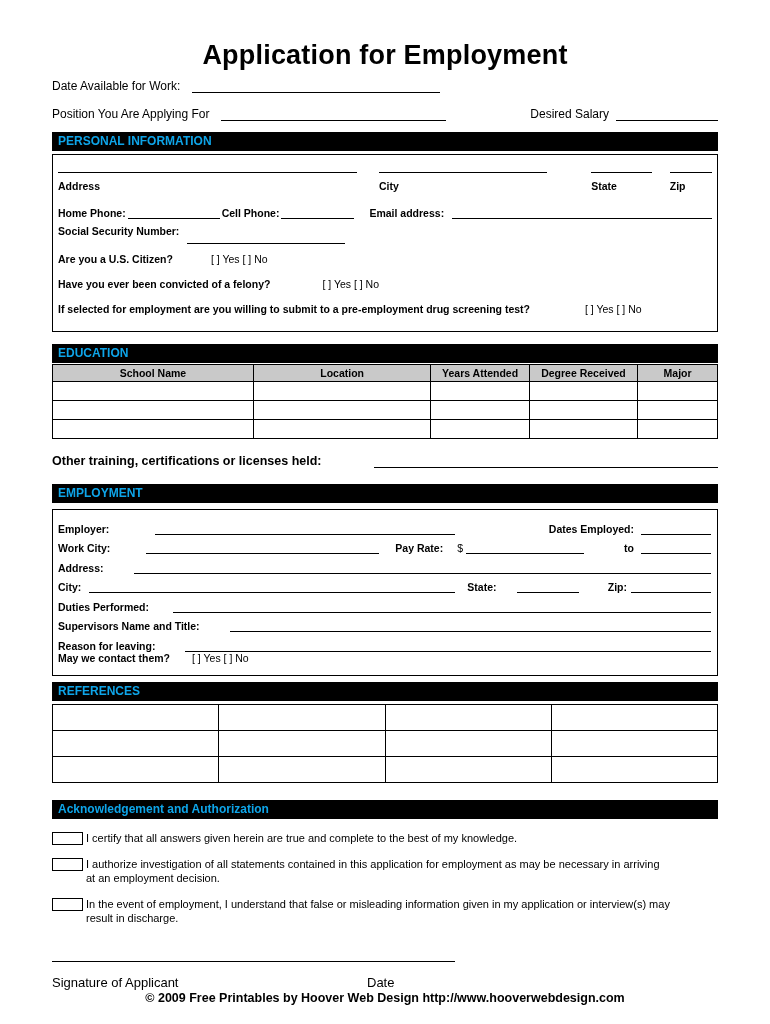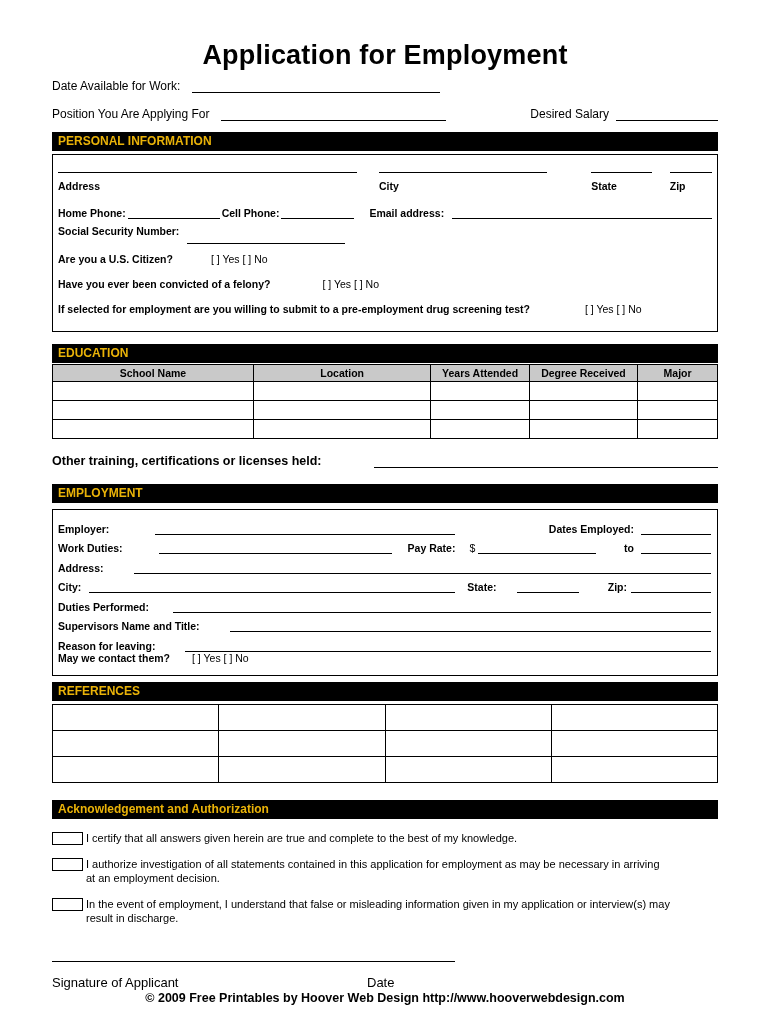--- a/index.html
+++ b/index.html
@@ -20,21 +20,21 @@
   }
   .content { width: 666px; margin: 0 auto 0 52px; }
 
   .toprow { display: flex; align-items: flex-end; font-size: 12px; margin-top: 14px; }
   .toprow.r2 { margin-top: 8px; }
   .uline { display: inline-block; border-bottom: 1.5px solid #000; height: 13px; }
   .rgroup { margin-left: auto; display: flex; align-items: flex-end; }
   .rgroup .uline { margin-left: 7px; }
 
   .bar {
-    background: #000; color: #eab308;
+    background: #000; color: #0ea5e9;
     font-weight: bold; font-size: 12px;
     height: 19px; line-height: 19px;
     padding-left: 6px;
   }
   .bar.m-personal { margin-top: 11px; }
   .bar.m-education { margin-top: 12px; }
   .bar.m-employment { margin-top: 16px; }
   .bar.m-references { margin-top: 6px; }
   .bar.m-ack { margin-top: 17px; }
 
@@ -195,21 +195,21 @@
     <div class="boxed ebox">
       <div class="erow">
         <span class="lbl-b">Employer:</span>
         <span class="uline" style="width:300px; margin-left:46px"></span>
         <span class="rgroup">
           <span class="lbl-b">Dates Employed:</span>
           <span class="uline" style="width:70px"></span>
         </span>
       </div>
       <div class="erow">
-        <span class="lbl-b">Work Duties:</span>
+        <span class="lbl-b">Work City:</span>
         <span class="uline" style="width:233px; margin-left:36px"></span>
         <span class="lbl-b" style="margin-left:16px">Pay Rate:</span>
         <span class="lbl-r" style="margin-left:14px">$</span>
         <span class="uline" style="width:118px; margin-left:3px"></span>
         <span class="rgroup">
           <span class="lbl-b">to</span>
           <span class="uline" style="width:70px"></span>
         </span>
       </div>
       <div class="erow">

